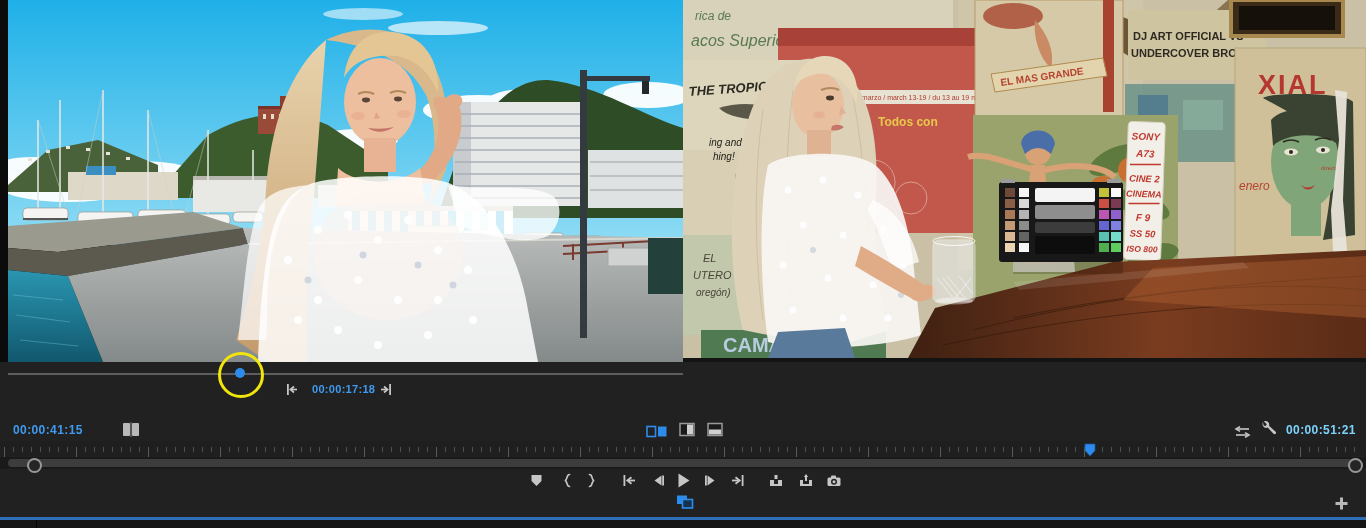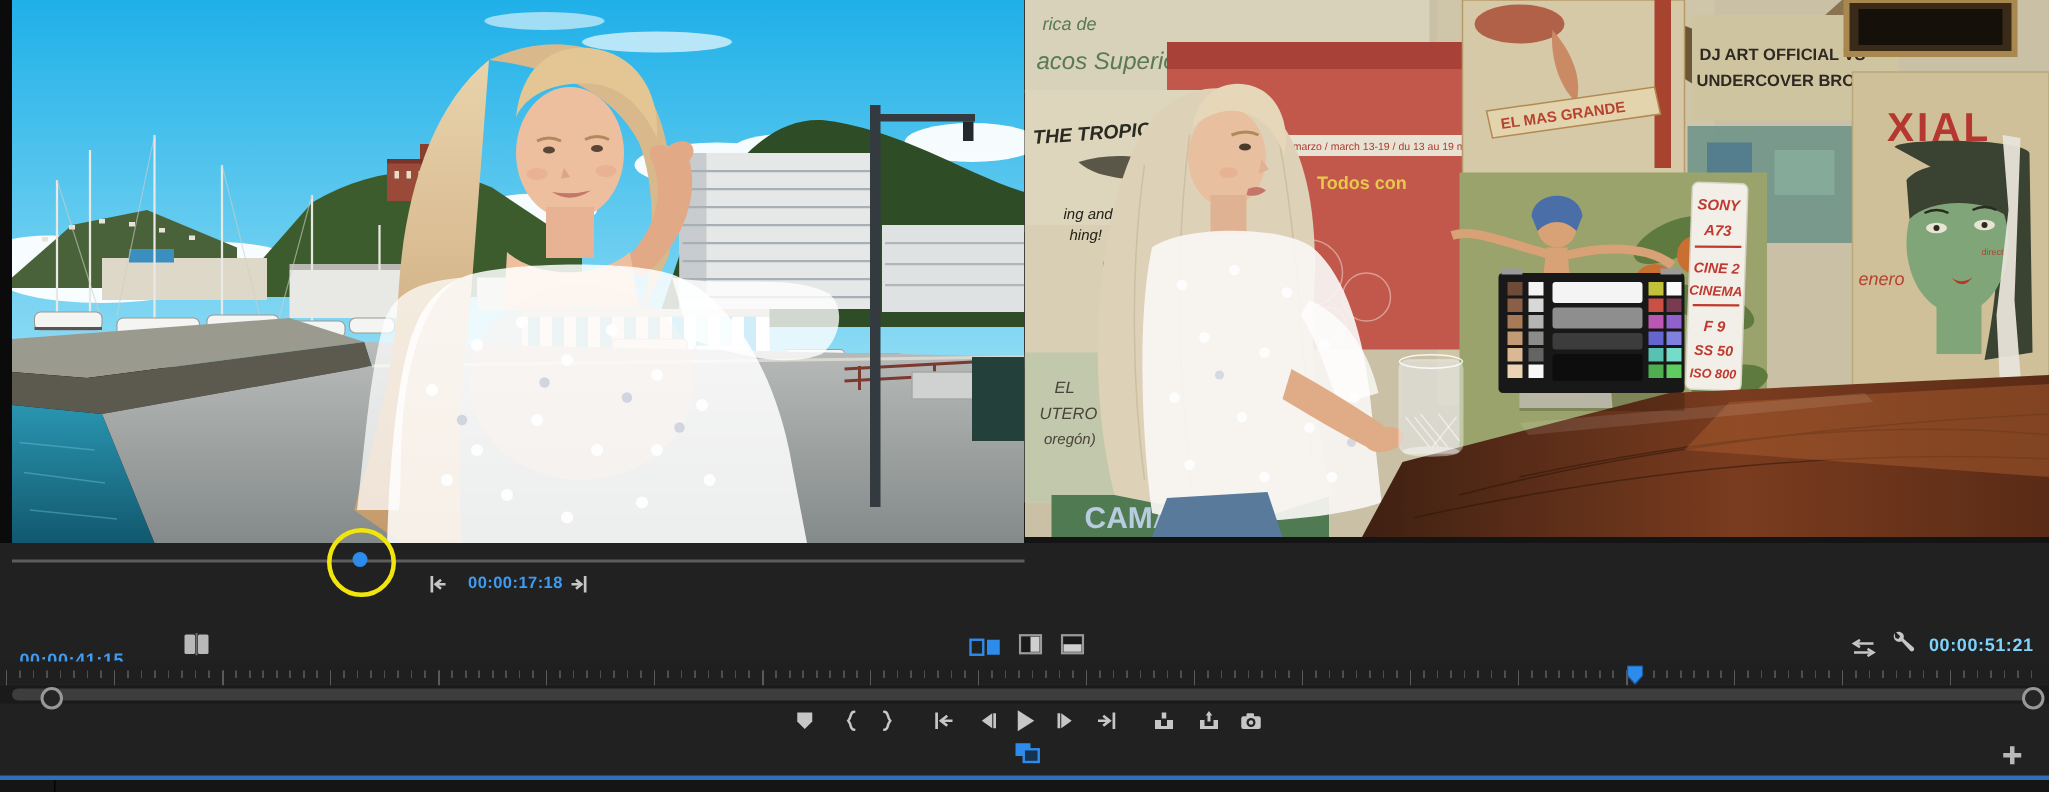--- a/index.html
+++ b/index.html
@@ -515,21 +515,21 @@
   </div>
   <div class="abs tc-small" style="left:312px;top:383px;">00:00:17:18</div>
   <div class="icon-btn" style="left:377px;top:381px;">
     <svg width="14" height="13" viewBox="0 0 14 13">
       <rect x="10.2" y="1" width="1.8" height="11" fill="#c6c6c6"></rect>
       <line x1="2" y1="6.5" x2="8" y2="6.5" stroke="#c6c6c6" stroke-width="1.7"></line>
       <path d="M5,3.5 L8.6,6.5 L5,9.5" fill="none" stroke="#c6c6c6" stroke-width="1.7"></path>
     </svg>
   </div>
 
-  <div class="abs tc" style="left:13px;top:423px;margin-top:10px;">00:00:41:15</div>
+  <div class="abs tc" style="left:13px;top:423px;">00:00:41:15</div>
 
   <div class="icon-btn" style="left:121px;top:421px;width:20px;">
     <svg width="18" height="15" viewBox="0 0 18 15">
       <rect x="1" y="1" width="7" height="13" rx="1" fill="#b8b8b8"></rect>
       <rect x="10" y="1" width="7" height="13" rx="1" fill="#b8b8b8"></rect>
       <rect x="8.3" y="0" width="1.4" height="15" fill="#6a6a6a"></rect>
     </svg>
   </div>
 
   <div class="icon-btn" style="left:645px;top:423px;width:24px;">

